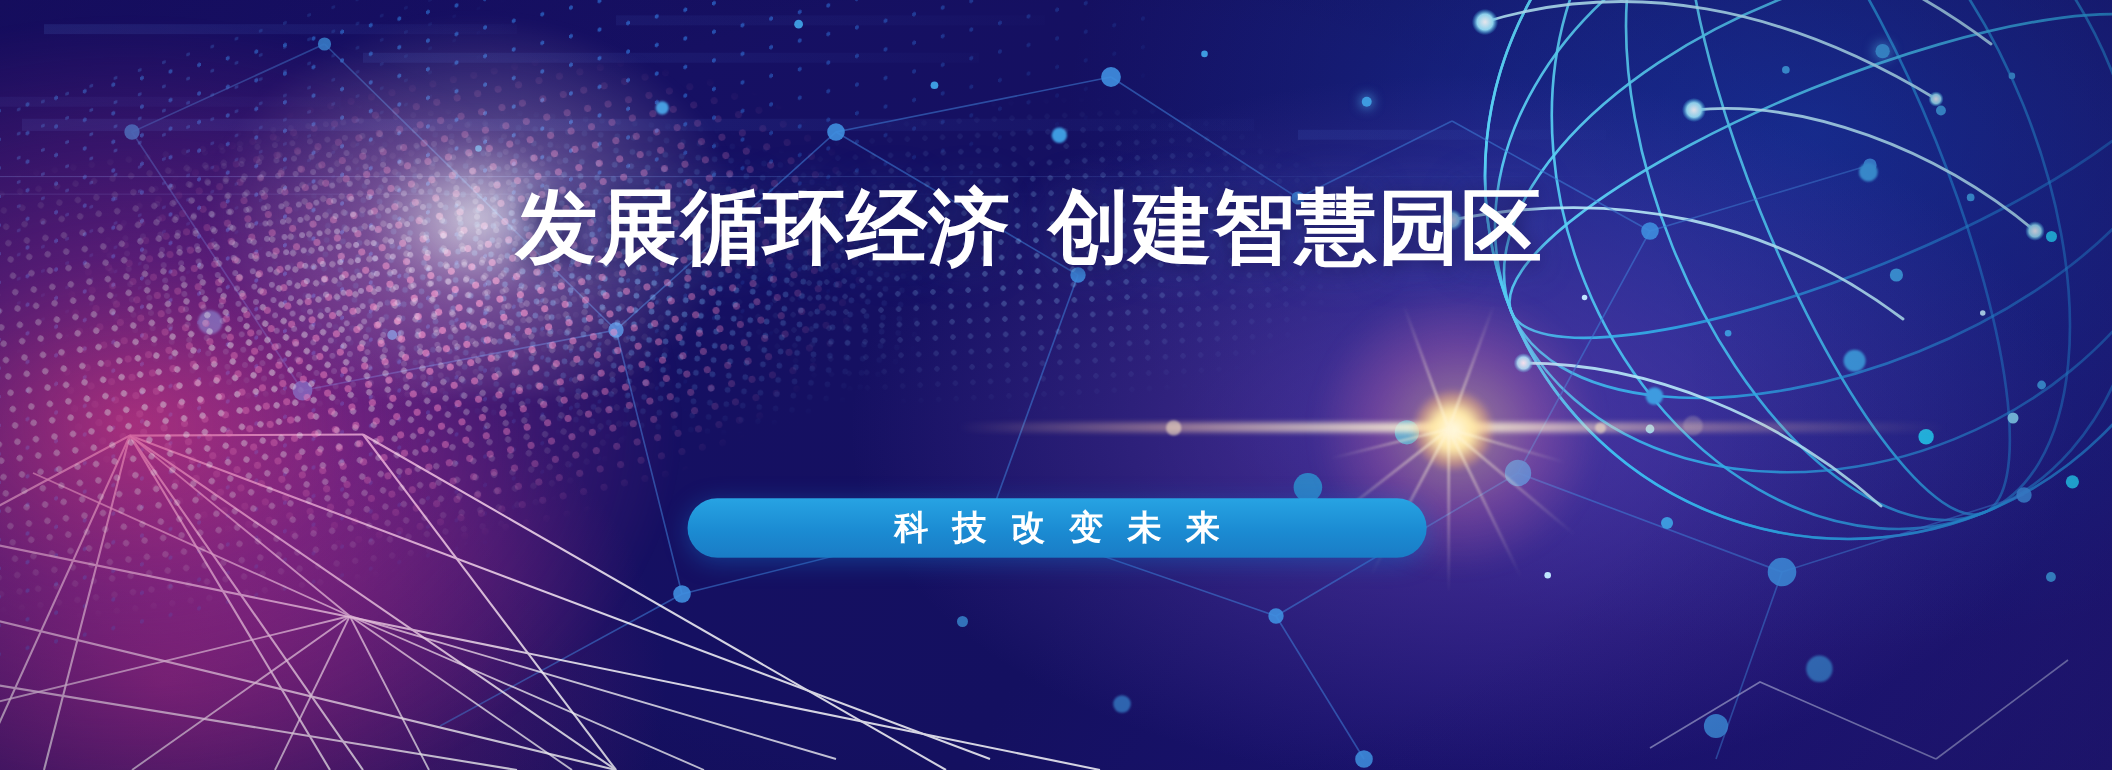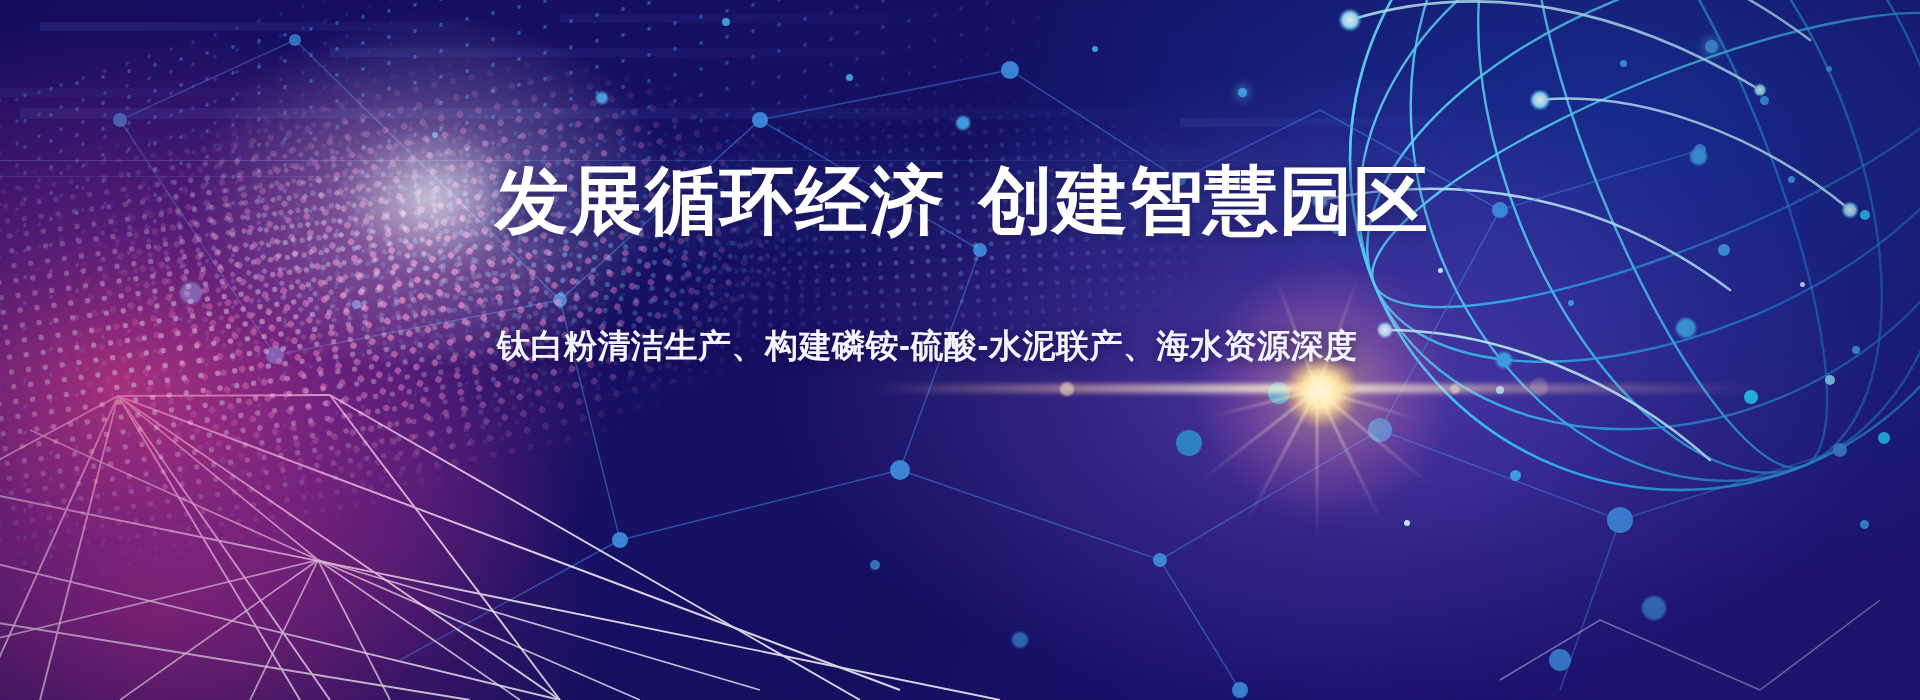--- a/index.html
+++ b/index.html
@@ -128,25 +128,24 @@
   #flare .streak{position:absolute;left:-330px;top:94px;width:900px;height:9px;
     background:linear-gradient(90deg, rgba(255,180,170,0) 0%, rgba(255,205,175,.45) 22%, rgba(255,250,220,.85) 48%, rgba(255,205,175,.40) 72%, rgba(255,180,170,0) 100%);
     filter:blur(2.5px);}
   #flare .ray{position:absolute;left:116px;top:100px;width:2px;height:150px;transform-origin:top center;
     background:linear-gradient(180deg, rgba(255,245,215,.75), rgba(255,200,150,0));filter:blur(1px);}
   .pip{position:absolute;border-radius:50%;background:rgba(255,235,200,.55);filter:blur(1px);}
 
   
   #content{position:absolute;left:0;top:0;width:1920px;height:700px;}
   #headline{
-    position:absolute;left:495px;top:168px;
+    position:absolute;left:469px;top:168px;
     font-size:74px;font-weight:bold;color:#ffffff;
     letter-spacing:1px;line-height:1.05;white-space:nowrap;
     text-shadow:0 2px 18px rgba(20,10,70,.75), 0 0 40px rgba(90,150,255,.35);
-    font-family:Liberation Mono, monospace;
   }
   #headline .gap{display:inline-block;width:34px;}
   #subtitle{
     position:absolute;left:497px;top:318px;width:900px;
     font-size:33px;font-weight:bold;color:#f2f5ff;line-height:1.72;
     letter-spacing:.5px;
     text-shadow:0 2px 12px rgba(20,10,70,.7);
   }
   #subtitle .line{display:block;white-space:nowrap;}
   #cta{
@@ -370,18 +369,20 @@
 
   <div class="layer" id="vignette"></div>
 
   <div id="content">
 
     <div id="headline">
       <span>发展循环经济</span><span class="gap"></span><span>创建智慧园区</span>
     </div>
 
     <div id="subtitle">
-      <span class="line">钛白粉清洁生产、构建磷铵-硫酸-水泥联产、海水资源深度</span>
     </div>
 
+    <div id="cta">
+      <span>科技改变未来</span>
+    </div>
 
   </div>
 </div>
 
 </body></html>

